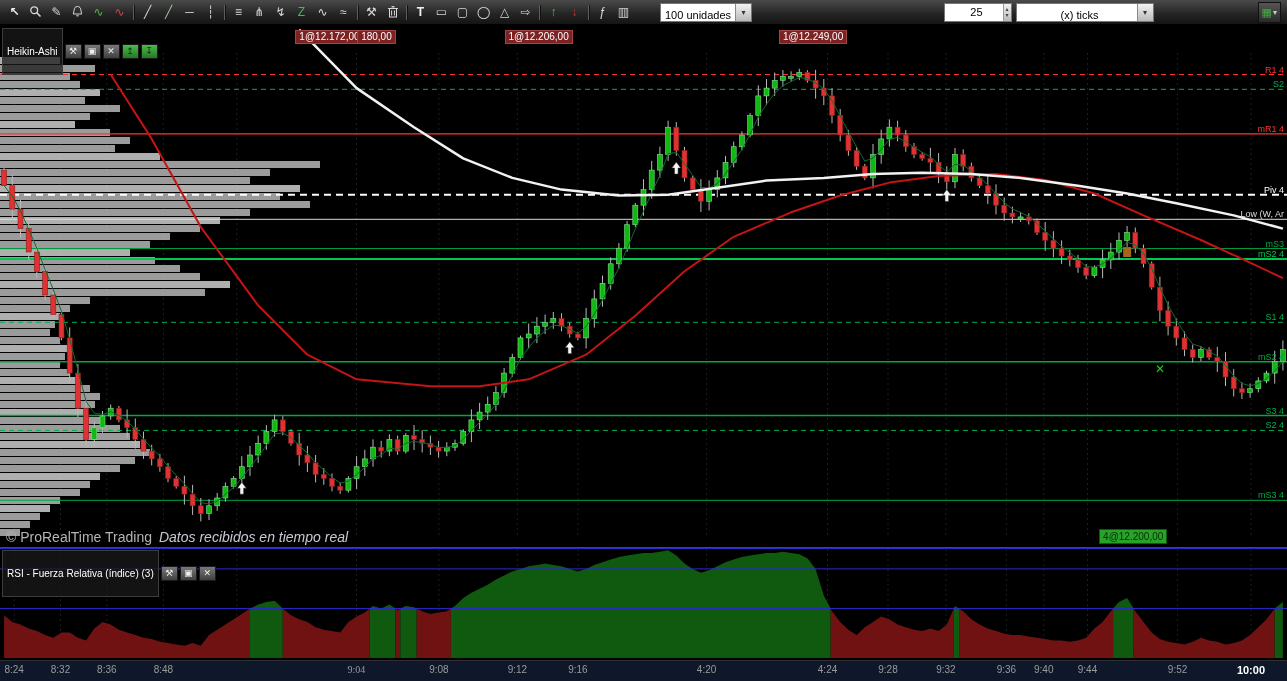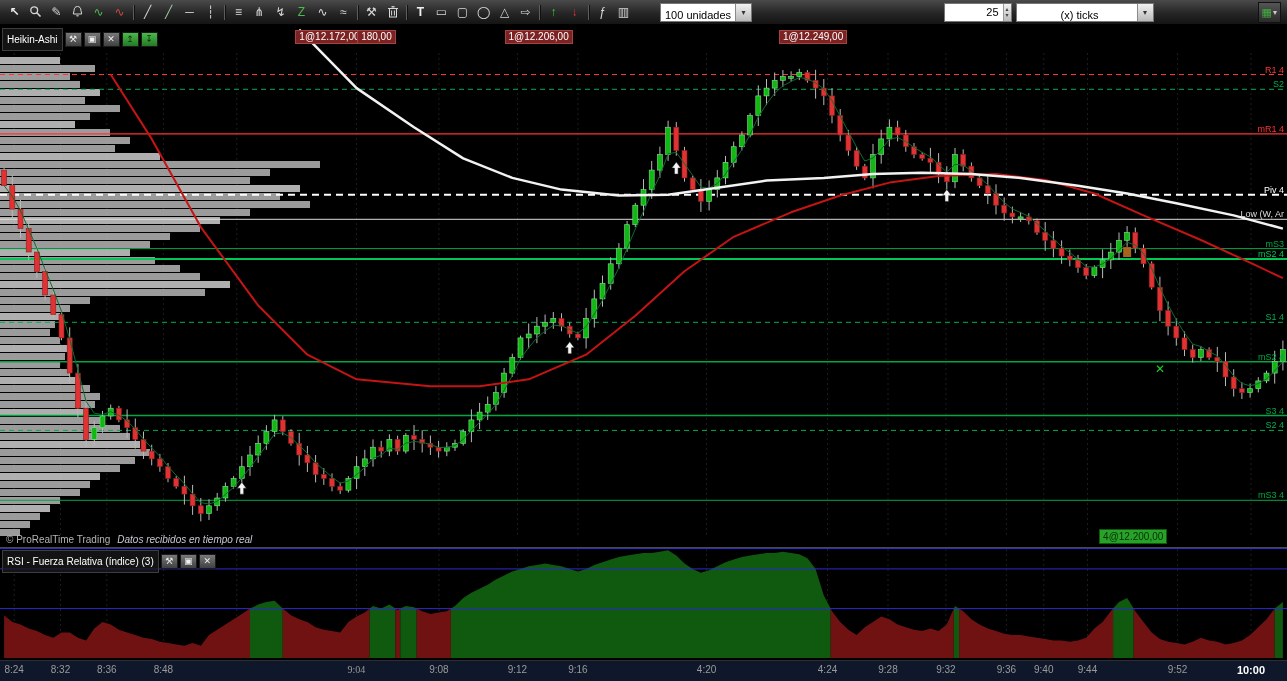--- a/index.html
+++ b/index.html
@@ -14,43 +14,43 @@
     border-radius:2px;cursor:pointer;}
   .tb-glyph{font-size:12px;color:#d8d8d8;line-height:1;display:inline-block;}
   .tb-sep{width:1px;height:15px;background:#5d5d5d;margin:0 3px;box-shadow:1px 0 0 #111;}
   .units-select,.ticks-select{background:#fff;border:1px solid #777;height:17px;display:flex;
     align-items:flex-end;font-size:11px;color:#000;margin-left:26px;}
   .sel-value{padding:0 4px;white-space:nowrap;}
   .dd-btn{width:15px;height:100%;background:linear-gradient(#f2f2f2,#b9b9b9);border-left:1px solid #8a8a8a;
     display:flex;align-items:center;justify-content:center;font-size:8px;color:#333;cursor:pointer;}
   .right-controls{margin-left:auto;display:flex;align-items:center;}
   .spinner{background:#fff;border:1px solid #777;height:17px;width:66px;display:flex;align-items:center;}
-  .spin-value{flex:1;text-align:right;font-size:11px;color:#000;padding-right:4px;}
+  .spin-value{flex:1;text-align:right;font-size:11px;color:#000;padding-right:20px;}
   .spin-arrows{display:flex;flex-direction:column;justify-content:center;font-size:6px;line-height:6px;
     color:#444;background:linear-gradient(#f2f2f2,#b9b9b9);border-left:1px solid #999;height:100%;padding:0 2px;}
   .ticks-select{margin-left:4px;width:96px;justify-content:space-between;padding-left:40px;}
   .mini-dd{margin-left:104px;margin-right:2px;height:19px;display:flex;align-items:center;gap:1px;
     background:linear-gradient(#555,#2a2a2a);border:1px solid #111;padding:0 3px;cursor:pointer;}
   .mini-dd .icon{font-size:11px;}
   .dd-caret{color:#ccc;font-size:8px;}
 
   
   .chart-wrap{position:relative;height:522px;background:#000;}
   .chart-wrap svg,.rsi-wrap svg{display:block;}
   .panel-header{position:absolute;top:3px;left:2px;display:flex;align-items:center;gap:2px;z-index:5;}
-  .panel-title{color:#fff;font-size:10px;background:rgba(25,25,25,0.75);padding:4px 4px;height:13px;
+  .panel-title{color:#fff;font-size:10px;background:rgba(25,25,25,0.75);padding:16px 4px;height:13px;
     line-height:13px;border:1px solid #3d3d3d;white-space:nowrap;}
   .hicon{width:15px;height:13px;background:linear-gradient(#787878,#404040);border:1px solid #1a1a1a;
     color:#eee;font-size:9px;line-height:1;display:flex;align-items:center;justify-content:center;cursor:pointer;}
   .hicon.green{background:linear-gradient(#4cb84c,#247a24);color:#062d06;}
   .order-chip{position:absolute;top:5px;background:#7c2222;border:1px solid #a34444;color:#fff;
     font-size:10px;line-height:12px;height:12px;padding:0 3px;white-space:nowrap;z-index:4;cursor:move;}
   .position-chip{position:absolute;bottom:3px;left:85.4%;background:#28a228;border:1px solid #0c5c0c;
     color:#063006;font-size:10px;height:13px;line-height:13px;padding:0 3px;white-space:nowrap;z-index:4;cursor:move;}
-  .copyright{position:absolute;bottom:2px;left:6px;font-size:10px;color:#b5b5b5;z-index:3;white-space:nowrap;}
+  .copyright{position:absolute;bottom:2px;left:6px;font-size:14px;color:#b5b5b5;z-index:3;white-space:nowrap;}
   .copyright .feed{font-style:italic;color:#c9c9d6;margin-left:7px;}
 
   .rsi-wrap{position:relative;height:113px;background:#000;}
 
   
   .time-axis{position:relative;height:21px;box-sizing:border-box;background:#0f172a;border-top:1px solid #2e2e2e;}
   .ta-label{position:absolute;top:3px;transform:translateX(-50%);color:#9a9a9a;font-size:10px;}
   .ta-label.bold{color:#fff;font-weight:bold;font-size:11px;}
 </style>
 </head>

